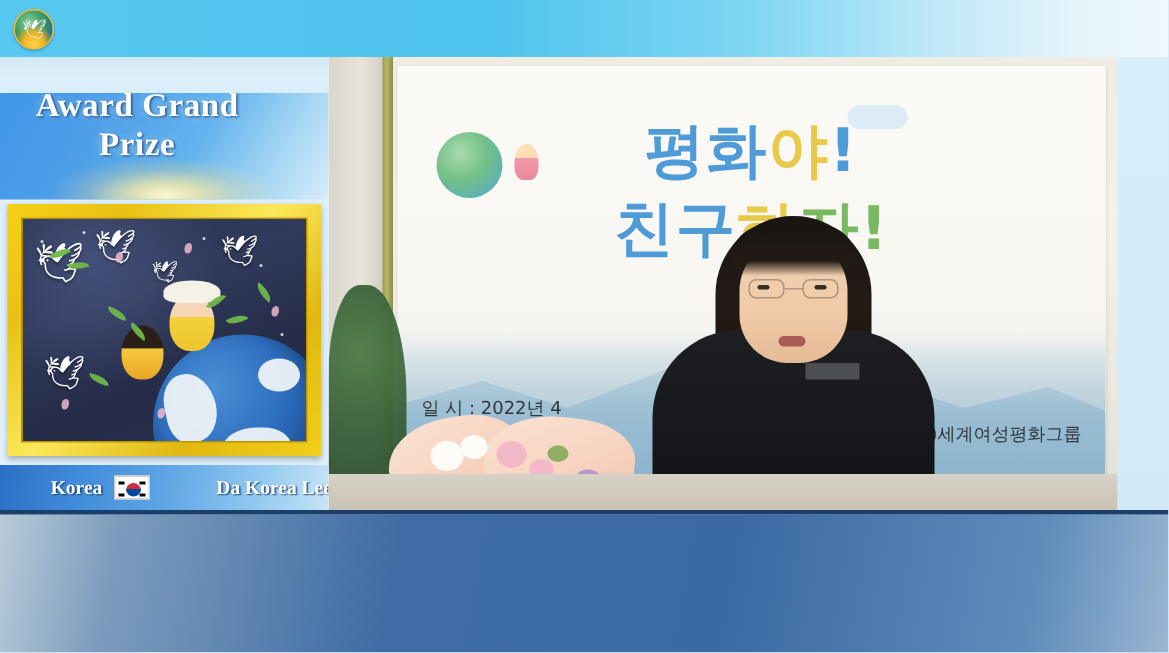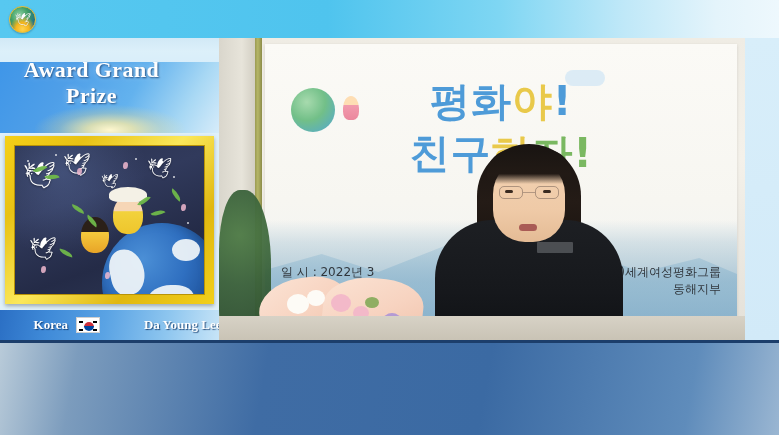--- a/index.html
+++ b/index.html
@@ -314,21 +314,21 @@
     <div class="name-plate">
       <span class="plate-text">Korea</span>
       <span class="flag">
         <span class="taeguk-r"></span>
           <span class="taeguk-b"></span>
         <span class="tri" style="left:2px;top:3px"></span>
         <span class="tri" style="left:2px;top:11px"></span>
         <span class="tri" style="right:2px;top:3px"></span>
         <span class="tri" style="right:2px;top:11px"></span>
       </span>
-      <span class="plate-text">Da Young Lee</span>
+      <span class="plate-text">Da Korea Lee</span>
     </div>
   </div>
 
   <div class="video">
     <div class="wall-left"></div>
     <div class="bamboo"></div>
 
     <div class="banner">
       <div class="mountain"></div>
       <div class="doodle d-globe"></div>
@@ -337,26 +337,25 @@
 
 
       <div class="banner-head">
         <span class="hl-1">평화</span><span class="hl-2">야</span><span class="hl-1">!</span>
       </div>
       <div class="banner-line2">
         <span class="hl-1">친구</span><span class="hl-2">하</span><span class="hl-3">자!</span>
       </div>
 
       <div class="info-left">
-        <div>일 시 : 2022년 3</div>
+        <div>일 시 : 2022년 4</div>
         <div>장 소 : 온라인(Z</div>
       </div>
       <div class="info-right">
         <div>사)세계여성평화그룹</div>
-        <div>동해지부</div>
       </div>
     </div>
 
     <div class="plant"></div>
 
     <div class="speaker">
       <div class="hair-back"></div>
       <div class="body"></div>
       <div class="logo-patch"></div>
       <div class="neck"></div>

